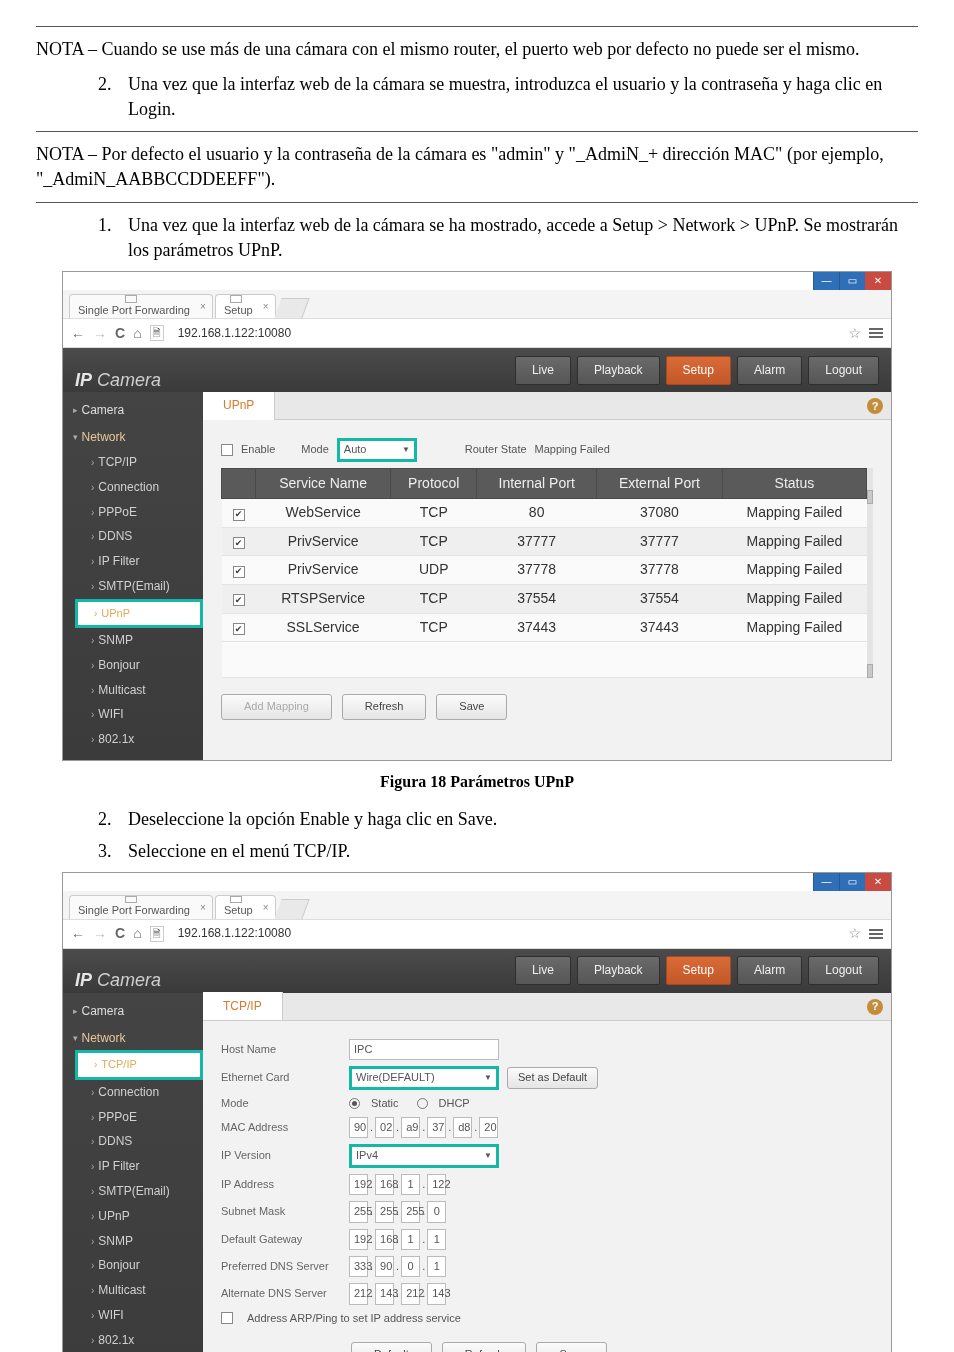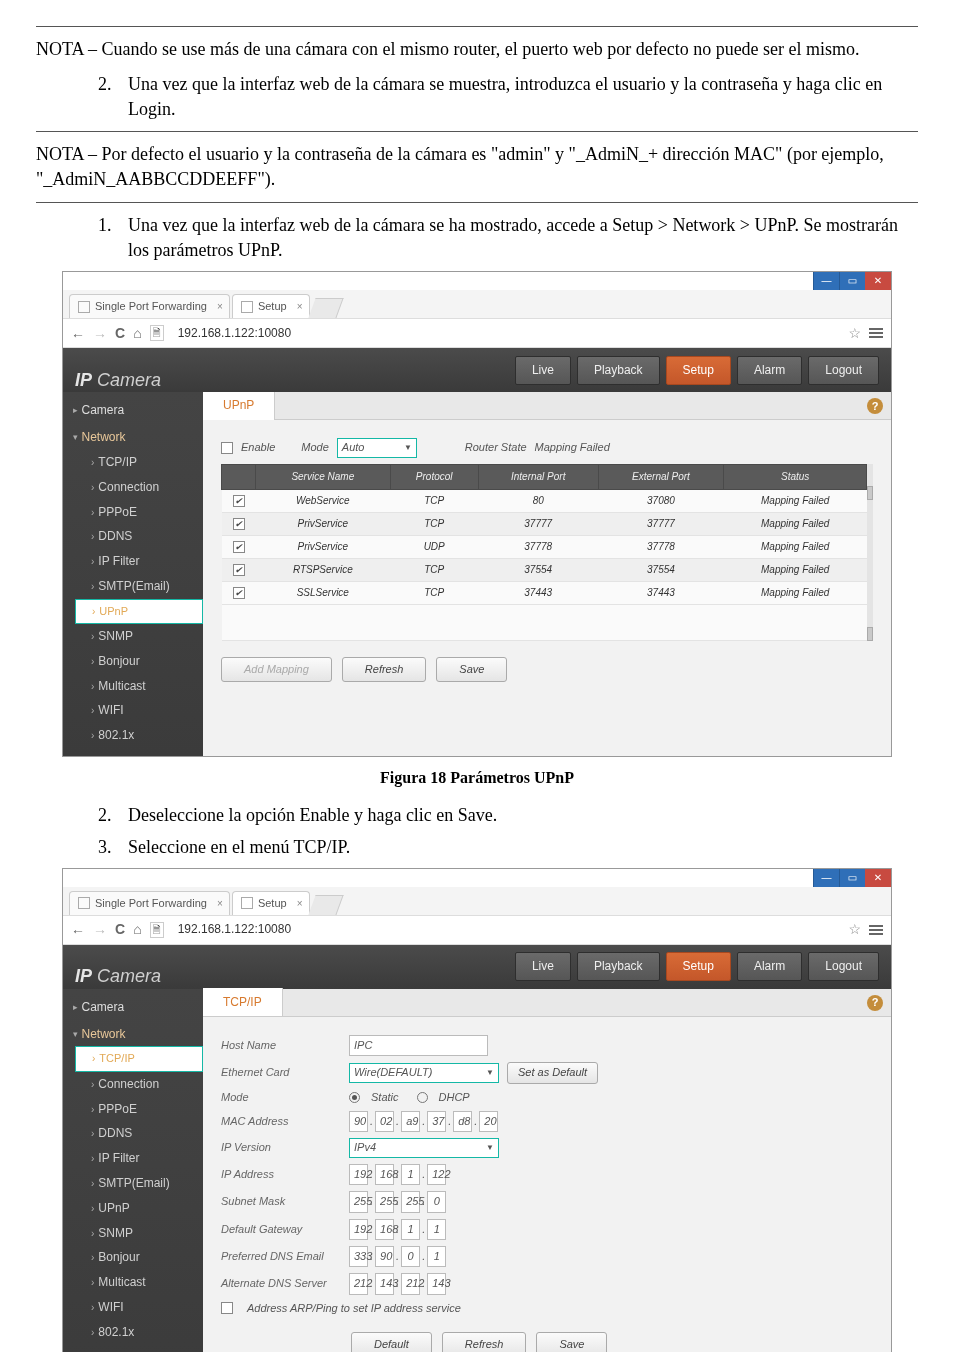--- a/index.html
+++ b/index.html
@@ -7,21 +7,21 @@
   .hr { border-top: 1px solid #555; margin: 6px 0 10px; }
   .para { margin: 6px 0 10px; }
   ol.steps { list-style: decimal; margin: 8px 0 8px 80px; }
   ol.steps li { padding-left: 12px; margin: 6px 0; }
   .app { width: 830px; margin: 6px auto 10px; border: 1px solid #999; background: #fff; font-family: Arial, Helvetica, sans-serif; font-size: 11px; color: #333; position: relative; }
   .titlebar { display:flex; justify-content:flex-end; align-items:center; height:18px; background:#fff; }
   .tbtn { width:26px; height:18px; display:inline-flex; align-items:center; justify-content:center; font-size:10px; }
   .tbtn.blue { background:#2f6fb8; color:#fff; border-left:1px solid #255a96; }
   .tbtn.red  { background:#c84a40; color:#fff; }
   .tabs { display:flex; align-items:flex-end; height:28px; background:#f4f4f4; padding-left:6px; gap:0; }
-  .tab { position:relative; display:flex; align-items:center; height:24px; padding:0 22px 0 8px; font-size:11px; color:#555; border:1px solid #ccc; border-bottom:none; background:#fafafa; border-top-left-radius:4px; border-top-right-radius:4px; margin-right:2px; }
+  .tab { position:relative; display:flex; align-items:center; height:24px; padding:0 22px 0 8px; font-size:11px; color:#555; border:1px solid #ccc; border-bottom:none; background:#fafafa; border-top-left-radius:4px; border-top-right-radius:4px; margin-right:2px;flex-direction:column; }
   .tab .xclose { position:absolute; right:6px; top:5px; font-size:10px; color:#888; cursor:pointer; }
   .tab .page-ic { width:12px; height:12px; border:1px solid #aaa; display:inline-block; margin-right:5px; }
   .tabs .extra { width:28px; height:20px; background:#e9e9e9; border-top:1px solid #ccc; border-right:1px solid #ccc; transform: skewX(-20deg); }
   .addrbar { display:flex; align-items:center; gap:8px; height:30px; border-top:1px solid #ddd; border-bottom:1px solid #ddd; padding:0 8px; }
   .addrbar .navbtn { font-size:14px; color:#666; cursor:pointer; }
   .addrbar .navbtn.dis { color:#bbb; }
   .addrbar .url { flex:1; font-size:12px; color:#333; padding:2px 6px; }
   .star { font-size:14px; color:#888; }
   .menu-ic { width:14px; height:2px; background:#666; position:relative; }
   .menu-ic::before,.menu-ic::after{content:"";position:absolute;left:0;width:14px;height:2px;background:#666;}
@@ -38,30 +38,30 @@
   .side .gh.norm { color:#ddd; }
   .side .gh .tri { font-size:9px; color:#aaa; }
   .side .itm { padding:4px 10px 4px 16px; cursor:pointer; color:#d0d0d0;margin-left:12px; }
   .side .itm.sel { color:#e2a956; }
   .side .itm .arr { color:#e2a956; margin-right:4px; font-size:10px;}
   .side .itm .arrg { color:#aaa; margin-right:4px; font-size:10px;}
   .main { flex:1; background:#f2f2f2; padding:0 0 16px 0; position:relative;}
   .tabhdr { height:28px; display:flex; align-items:center; background:#e8e8e8; border-bottom:1px solid #ccc; }
   .tabhdr .atab { height:28px; display:flex; align-items:center; padding:0 20px; background:#fff; border-right:1px solid #ccc; color:#d77a2f; font-size:12px;}
   .help { position:absolute; top:6px; right:8px; width:16px; height:16px; border-radius:50%; background:#c48d3b; color:#fff; font-size:11px; display:flex; align-items:center; justify-content:center; font-weight:bold;}
-  .panel { padding:12px 18px;font-style:italic; }
+  .panel { padding:12px 18px; }
   .row { display:flex; align-items:center; gap:8px; margin:6px 0; font-size:11px; color:#555;}
   .row .lbl { width:120px; color:#666;}
   .inp { border:1px solid #bbb; background:#fff; padding:2px 4px; font-size:11px; }
-  .sel { border:1px solid #14b8a6; background:#fff; padding:1px 18px 1px 4px; font-size:11px; position:relative; }
+  .sel { border:3px solid #14b8a6; background:#fff; padding:1px 18px 1px 4px; font-size:11px; position:relative; }
   .sel .caret { position:absolute; right:4px; top:3px; font-size:8px; color:#555;}
   .chk { width:12px; height:12px; border:1px solid #888; display:inline-flex; align-items:center; justify-content:center; font-size:9px; background:#fff;}
   .chk.cc::after{content:"✔"; font-size:9px; color:#444;}
   .darkbar { background:#555; color:#eee; padding:4px 8px; font-size:11px; margin-top:4px;}
-  .tbl { width:100%; border-collapse:collapse; font-size:10px;}
+  .tbl { width:100%; border-collapse:collapse; font-size:14px;}
   .tbl th { background:#5a5a5a; color:#eee; font-weight:normal; padding:5px 6px; text-align:center; border:1px solid #4a4a4a;}
   .tbl td { background:#fafafa; padding:4px 6px; text-align:center; border-bottom:1px solid #e3e3e3;}
   .tbl tr.alt td { background:#efefef; }
   .btns { display:flex; gap:10px; margin-top:16px; }
   .btn { background:linear-gradient(#fbfbfb,#e5e5e5); border:1px solid #aaa; border-radius:3px; padding:4px 22px; font-size:11px; color:#444;}
   .btn.dis { color:#aaa; }
   .oct { display:inline-flex; align-items:center; gap:2px;}
   .oct .b { width:19px; text-align:center; }
   .caption { text-align:center; font-family:'Times New Roman', serif; font-weight:bold; font-size:16px; margin:8px 0 14px;}
   .radio { width:11px;height:11px;border-radius:50%;border:1px solid #777;display:inline-flex;align-items:center;justify-content:center;margin-right:3px;}
@@ -314,21 +314,21 @@
       <div class="itm"><span class="arrg">›</span><span>QoS</span></div>
     </div>
     <div class="main">
       <span class="help">?</span>
       <div class="tabhdr">
           <div class="atab">TCP/IP</div>
         </div>
       <div class="panel">
         <div class="row">
             <span class="lbl">Host Name</span>
-          <span class="inp" style="width:139px;">IPC</span>
+          <span class="inp" style="width:150px;">IPC</span>
           </div>
         <div class="row">
             <span class="lbl">Ethernet Card</span>
           <span class="sel" style="width:150px;"><span>Wire(DEFAULT)</span><span class="caret">▼</span></span>
           <span class="btn" style="padding:2px 10px;">Set as Default</span>
           </div>
         <div class="row">
             <span class="lbl">Mode</span>
           <span class="radio on"></span>
             <span>Static</span>
@@ -357,21 +357,21 @@
             <span class="inp b">255</span>.<span class="inp b">255</span>.<span class="inp b">255</span>.<span class="inp b">0</span>
           </span>
           </div>
         <div class="row">
             <span class="lbl">Default Gateway</span>
           <span class="oct">
             <span class="inp b">192</span>.<span class="inp b">168</span>.<span class="inp b">1</span>.<span class="inp b">1</span>
           </span>
           </div>
         <div class="row">
-            <span class="lbl">Preferred DNS Email</span>
+            <span class="lbl">Preferred DNS Server</span>
           <span class="oct">
             <span class="inp b">333</span>.<span class="inp b">90</span>.<span class="inp b">0</span>.<span class="inp b">1</span>
           </span>
           </div>
         <div class="row">
             <span class="lbl">Alternate DNS Server</span>
           <span class="oct">
             <span class="inp b">212</span>.<span class="inp b">143</span>.<span class="inp b">212</span>.<span class="inp b">143</span>
           </span>
           </div>

